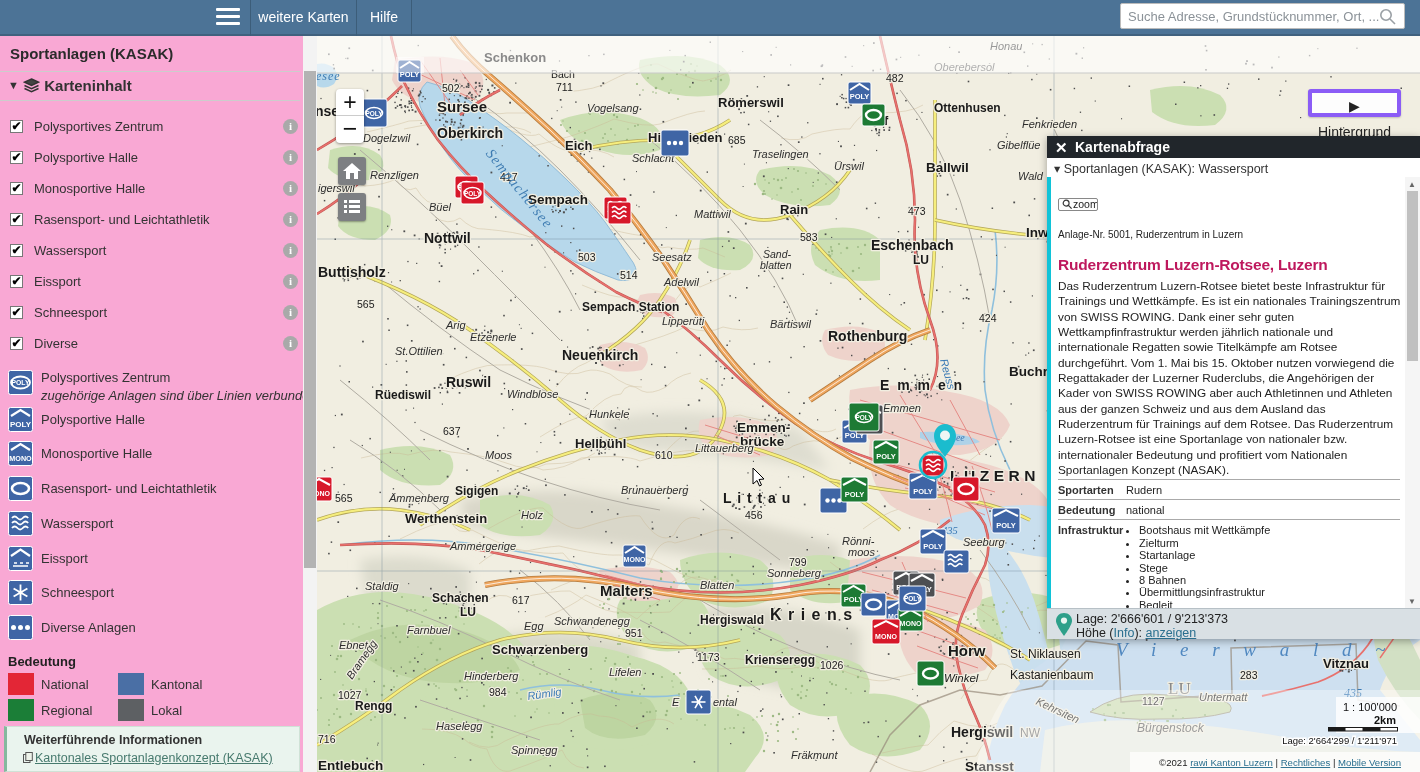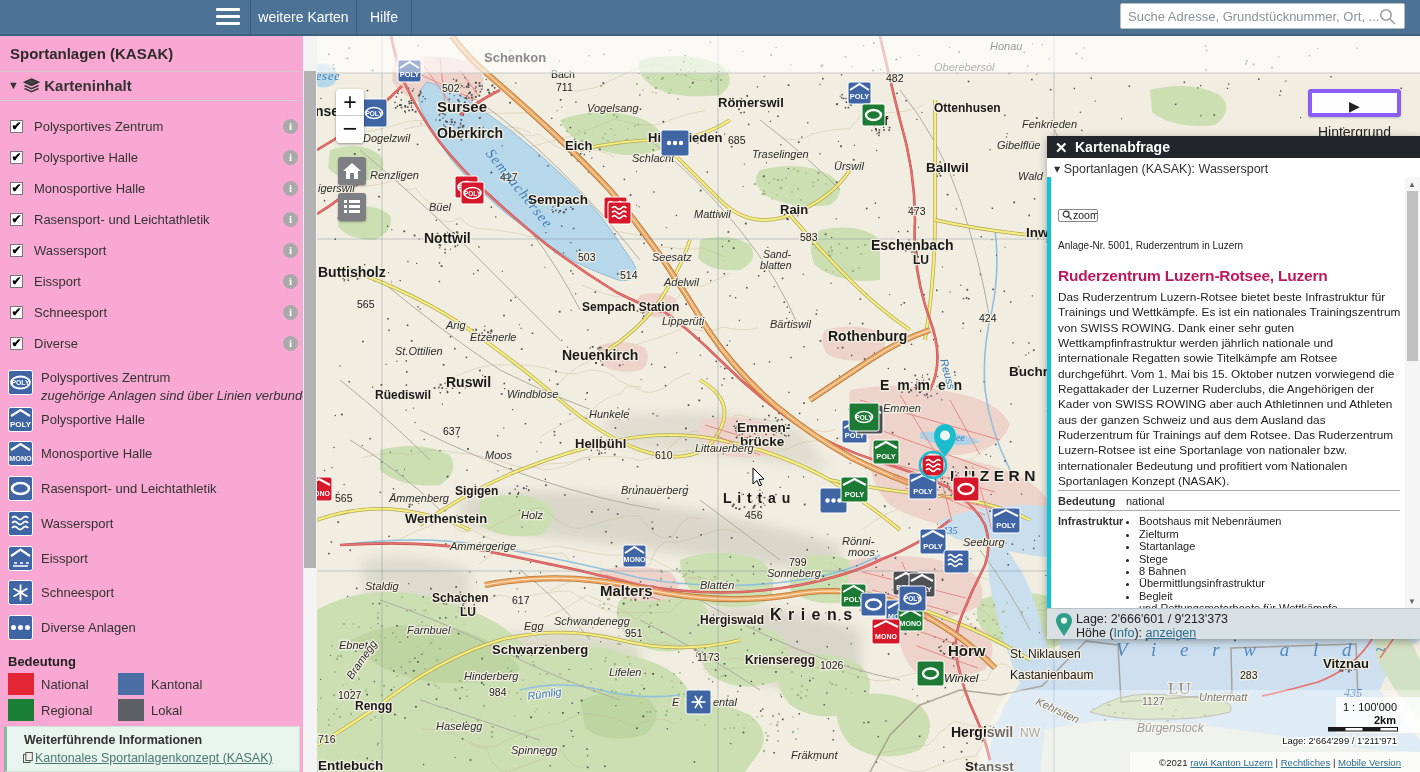--- a/index.html
+++ b/index.html
@@ -55,21 +55,21 @@
 
 #panel { position:absolute; left:1047px; top:136px; width:373px; height:503px; box-shadow:0 2px 8px rgba(0,0,0,.35); }
 #phead { position:absolute; left:0; top:0; width:373px; height:22px; background:#21262b; color:#fff; }
 #phead .x { position:absolute; left:8px; top:3px; font-size:15px; font-weight:bold; }
 #phead .t { position:absolute; left:28px; top:3px; font-size:14px; font-weight:bold; }
 #psub { position:absolute; left:0; top:22px; width:373px; height:19px; background:#fff; font-size:12.5px; color:#333; }
 #pbody { position:absolute; left:0; top:41px; width:373px; height:432px; background:#fff; border-left:4px solid #10c3d8; overflow:hidden; padding:19px 18px 0 7px; }
 #pscroll { position:absolute; right:0; top:41px; width:15px; height:432px; background:#f5f5f5; }
 #pscroll .th { position:absolute; left:2px; top:14px; width:11px; height:170px; background:#c0c0c0; }
 #pfoot { position:absolute; left:0; top:472px; width:373px; height:31px; background:#d9e0e4; border-top:1px solid #b7c0c6; font-size:12.5px; color:#222; }
-#zoombtn { width:40px; height:13px; white-space:nowrap; overflow:hidden; border:1px solid #888; border-radius:2px; background:#fdfdfd; font-size:10.5px; color:#222; line-height:11px; padding-left:3px; margin-top:13px; }
+#zoombtn { width:40px; height:13px; white-space:nowrap; overflow:hidden; border:1px solid #888; border-radius:2px; background:#fdfdfd; font-size:10.5px; color:#222; line-height:11px; padding-left:3px; margin-top:2px; }
 #zoombtn svg { vertical-align:-2px; }
 .panlage { margin-top:18px; font-size:10px; color:#222; }
 .ph1 { margin-top:16px; font-size:15.5px; letter-spacing:-0.2px; font-weight:bold; color:#be185d; }
 .ppar { margin-top:5px; width:345px; font-size:11.8px; line-height:15.35px; color:#222; }
 table.pt { margin-top:1px; width:342px; border-collapse:collapse; border-bottom:1px solid #aaa; font-size:11px; color:#222;}
 table.pt td { vertical-align:top; padding:4px 0 3px 0; border-top:1px solid #aaa; }
 table.pt td.k { width:68px; font-weight:bold; color:#333; }
 table.pt ul { margin-left:13px; list-style:disc; }
 table.pt ul li { font-size:11px; line-height:12.35px; }
 table.pt li { margin-bottom:0; }
@@ -3208,29 +3208,33 @@
     <div id="pbody">
       <div id="zoombtn"><svg width="11" height="11" viewBox="0 0 12 12">
             <circle cx="4.5" cy="4.5" r="3.2" fill="none" stroke="#333" stroke-width="1.3"></circle>
             <line x1="7" y1="7" x2="10.5" y2="10.5" stroke="#333" stroke-width="1.3"></line>
           </svg>zoom</div>
       <div class="panlage">Anlage-Nr. 5001, Ruderzentrum in Luzern</div>
       <div class="ph1">Ruderzentrum Luzern-Rotsee, Luzern</div>
       <div class="ppar">Das Ruderzentrum Luzern-Rotsee bietet beste Infrastruktur für Trainings und Wettkämpfe. Es ist ein nationales Trainingszentrum von SWISS ROWING. Dank einer sehr guten Wettkampfinfrastruktur werden jährlich nationale und internationale Regatten sowie Titelkämpfe am Rotsee durchgeführt. Vom 1. Mai bis 15. Oktober nutzen vorwiegend die Regattakader der Luzerner Ruderclubs, die Angehörigen der Kader von SWISS ROWING aber auch Athletinnen und Athleten aus der ganzen Schweiz und aus dem Ausland das Ruderzentrum für Trainings auf dem Rotsee. Das Ruderzentrum Luzern-Rotsee ist eine Sportanlage von nationaler bzw. internationaler Bedeutung und profitiert vom Nationalen Sportanlagen Konzept (NASAK).</div>
       <table class="pt">
         <tbody>
+            <tr>
+              <td class="k">Sportarten</td>
+              <td>Rudern</td>
+            </tr>
         <tr>
               <td class="k">Bedeutung</td>
               <td>national</td>
             </tr>
         <tr>
               <td class="k">Infrastruktur</td>
               <td>
                 <ul>
-          <li>Bootshaus mit Nebenräumen</li>
+          <li>Bootshaus mit Wettkämpfe</li>
                   <li>Zielturm</li>
                   <li>Startanlage</li>
                   <li>Stege</li>
                   <li>8 Bahnen</li>
                   <li>Übermittlungsinfrastruktur</li>
                   <li>Begleit</li>
                   <li>und Rettungsmotorboote für Wettkämpfe</li>
         </ul>
               </td>
             </tr>

